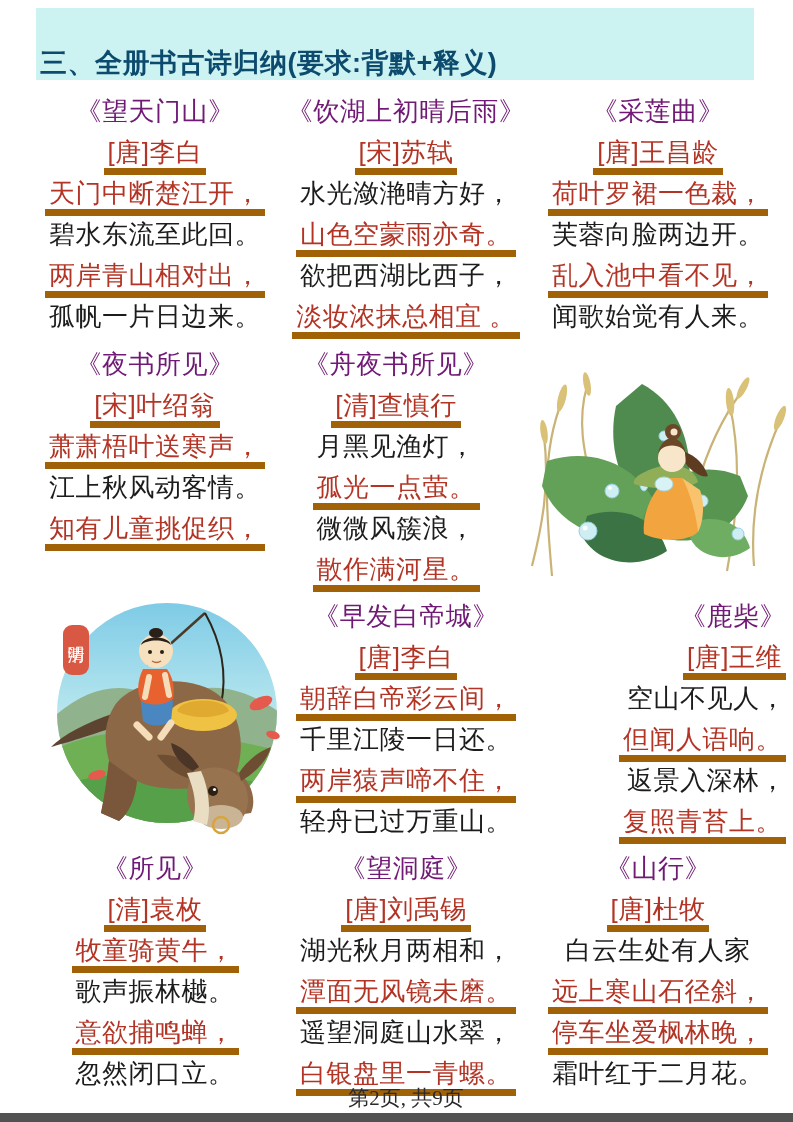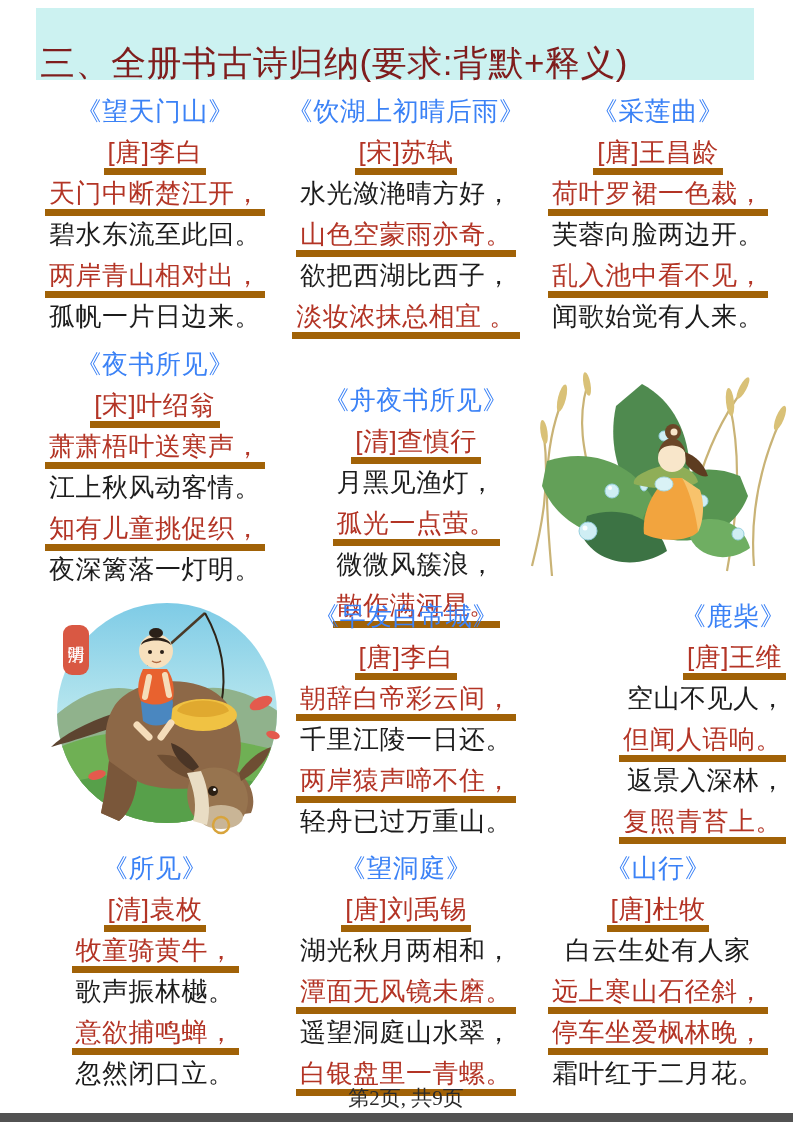--- a/index.html
+++ b/index.html
@@ -13,36 +13,36 @@
     color:#1c1c1c;
   }
   .header-band {
     position:absolute; left:36px; top:8px;
     width:718px; height:72px;
     background:#ccf2f1;
     display:flex; align-items:flex-end;
     padding:0 0 2px 4px;
   }
   .header-band .header-title {
-    font-size:35px; font-weight:400; color:#7f1d1d;
+    font-size:27px; font-weight:700; color:#0c4a6e;
     letter-spacing:0.5px; line-height:30px;
   }
   .poem {
     position:absolute;
     text-align:center;
   }
   .poem .line {
     height:41px;
     line-height:41px;
     font-size:26px;
     letter-spacing:0.5px;
     white-space:nowrap;
   }
   .poem .line span { display:inline-block; line-height:30px; }
-  .poem .title span { color:#3b82f6; font-weight:500; }
+  .poem .title span { color:#701a75; font-weight:500; }
   .red span { color:#b33425; }
   .u span {
     border-bottom:7px solid #a16207;
     padding:0 4px 1px 4px;
   }
   .illus { position:absolute; }
   .footer {
     position:absolute; left:0; top:1084px; width:793px;
     text-align:center;
     font-family:"Liberation Serif", serif;
@@ -87,24 +87,23 @@
   <div class="line red u"><span>乱入池中看不见，</span></div>
   <div class="line"><span>闻歌始觉有人来。</span></div>
 </div>
 
 <div class="poem" style="left:30px; top:344px; width:250px;">
   <div class="line title"><span>《夜书所见》</span></div>
   <div class="line red u"><span>[宋]叶绍翁</span></div>
   <div class="line red u"><span>萧萧梧叶送寒声，</span></div>
   <div class="line"><span>江上秋风动客情。</span></div>
   <div class="line red u"><span>知有儿童挑促织，</span></div>
-  <div class="line"><span>夜深篱落一灯明。</span></div>
-</div>
-
-<div class="poem" style="left:288px; top:344px; width:256px;margin-top:36px;">
+</div>
+
+<div class="poem" style="left:268px; top:344px; width:256px;">
   <div class="line title"><span>《舟夜书所见》</span></div>
   <div class="line red u"><span>[清]查慎行</span></div>
   <div class="line"><span>月黑见渔灯，</span></div>
   <div class="line red u"><span>孤光一点萤。</span></div>
   <div class="line"><span>微微风簇浪，</span></div>
   <div class="line red u"><span>散作满河星。</span></div>
 </div>
 
 <div class="illus" style="left:492px; top:366px; width:300px; height:222px;">
   <svg width="300" height="222" viewBox="0 0 300 222">

